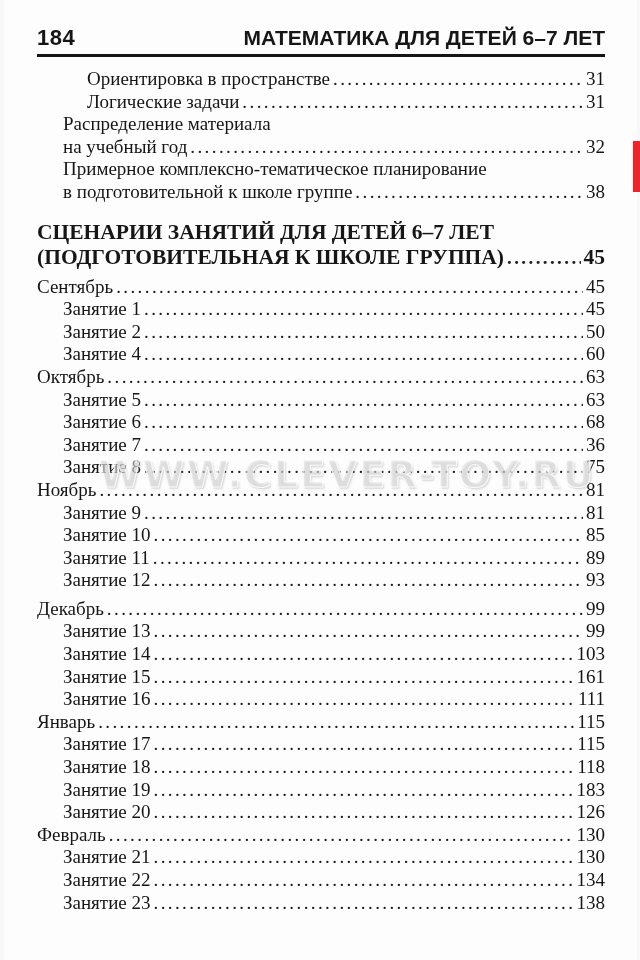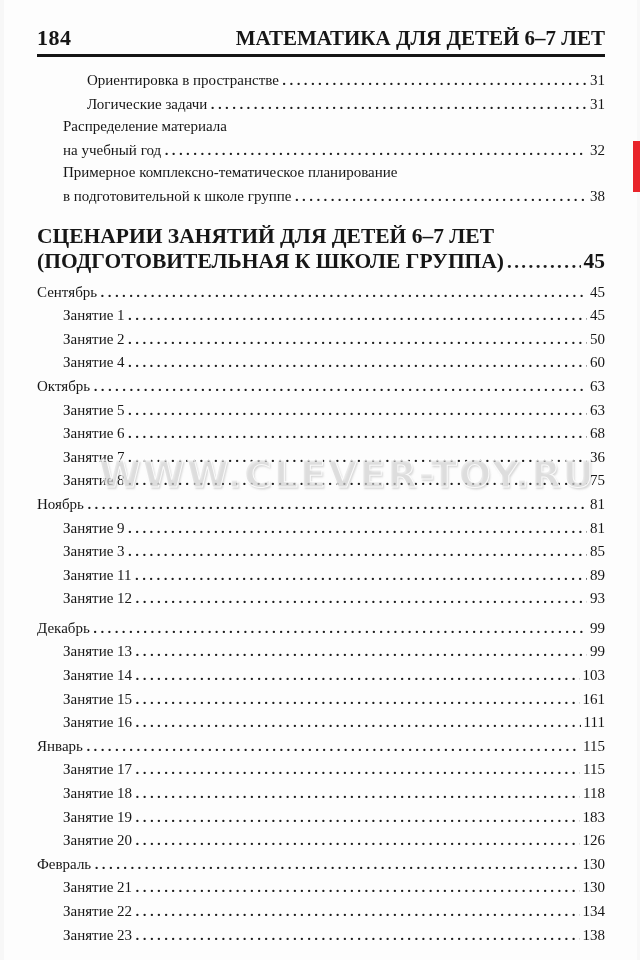--- a/index.html
+++ b/index.html
@@ -7,30 +7,30 @@
     width:640px;height:960px;overflow:hidden;position:relative;
     background:#fdfdfd;color:#161616;
     font-family:"Liberation Serif",serif;
   }
   .page{position:absolute;inset:0;padding:27px 35px 0 37px;box-sizing:border-box;}
   .page-edge-left{position:absolute;left:0;top:0;bottom:0;width:4px;background:rgba(0,0,0,0.025);}
   .page-edge-right{position:absolute;right:0;top:0;bottom:0;width:3px;background:rgba(0,0,0,0.02);}
 
   header{
     display:flex;justify-content:space-between;align-items:flex-end;
-    font-family:Liberation Serif, serif;font-weight:700;
+    font-family:Liberation Sans, sans-serif;font-weight:700;
   }
   .pageno{font-size:22px;line-height:22px;font-weight:600;letter-spacing:0.5px;}
   .htitle{font-size:21px;line-height:22px;letter-spacing:0px;}
   .rule{height:3px;background:#151515;margin-top:5px;}
 
   main{margin-top:11px;}
   .row{
     display:flex;align-items:baseline;white-space:nowrap;
-    font-size:15px;line-height:22.6px;
+    font-size:19px;line-height:22.6px;
   }
   .ind1{padding-left:26px;}
   .ind2{padding-left:50px;}
   .lab{flex:0 0 auto;}
   .dots{flex:1 1 auto;overflow:hidden;margin:0 1px 0 3px;}
   .dots::after{
     content:"....................................................................................................................................................";
     letter-spacing:2.4px;font-size:19px;color:#1d1d1d;
   }
   .pg{flex:0 0 auto;text-align:right;padding-left:2px;}
@@ -149,21 +149,21 @@
         <span class="lab">Ноябрь</span>
         <span class="dots"></span>
         <span class="pg">81</span>
       </div>
       <div class="row ind1">
         <span class="lab">Занятие 9</span>
         <span class="dots"></span>
         <span class="pg">81</span>
       </div>
       <div class="row ind1">
-        <span class="lab">Занятие 3</span>
+        <span class="lab">Занятие 10</span>
         <span class="dots"></span>
         <span class="pg">85</span>
       </div>
       <div class="row ind1">
         <span class="lab">Занятие 11</span>
         <span class="dots"></span>
         <span class="pg">89</span>
       </div>
       <div class="row ind1">
         <span class="lab">Занятие 12</span>

